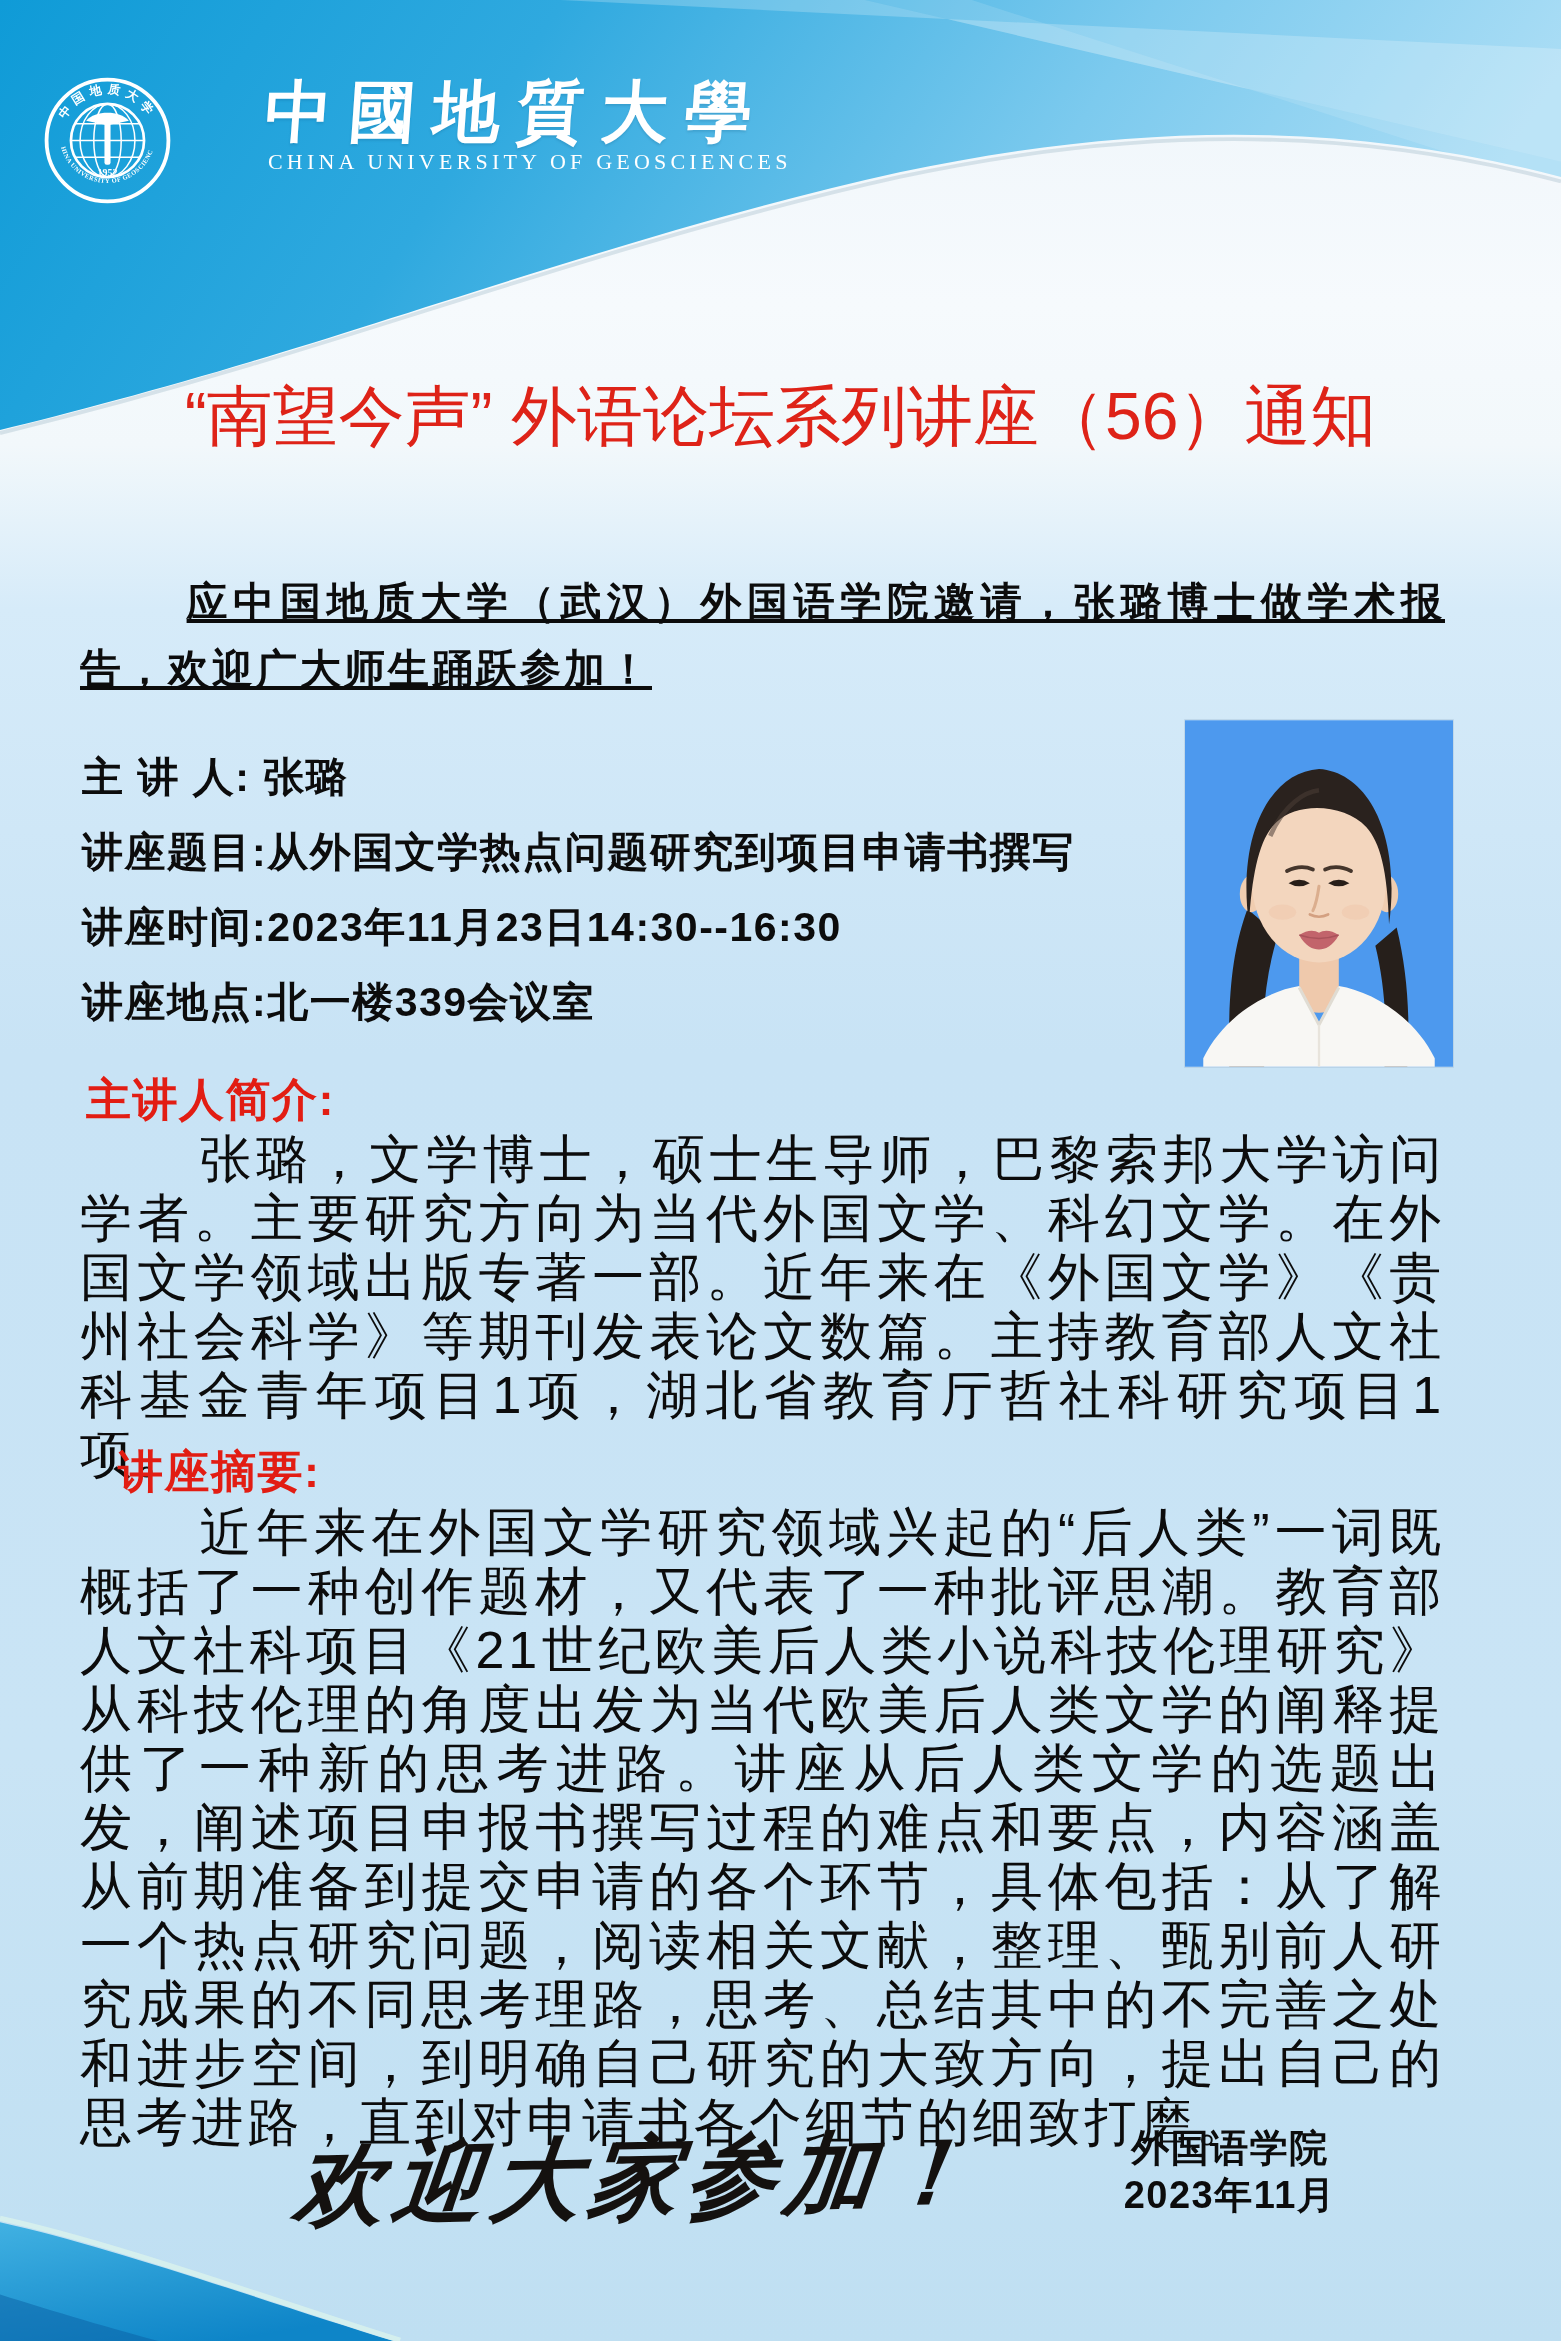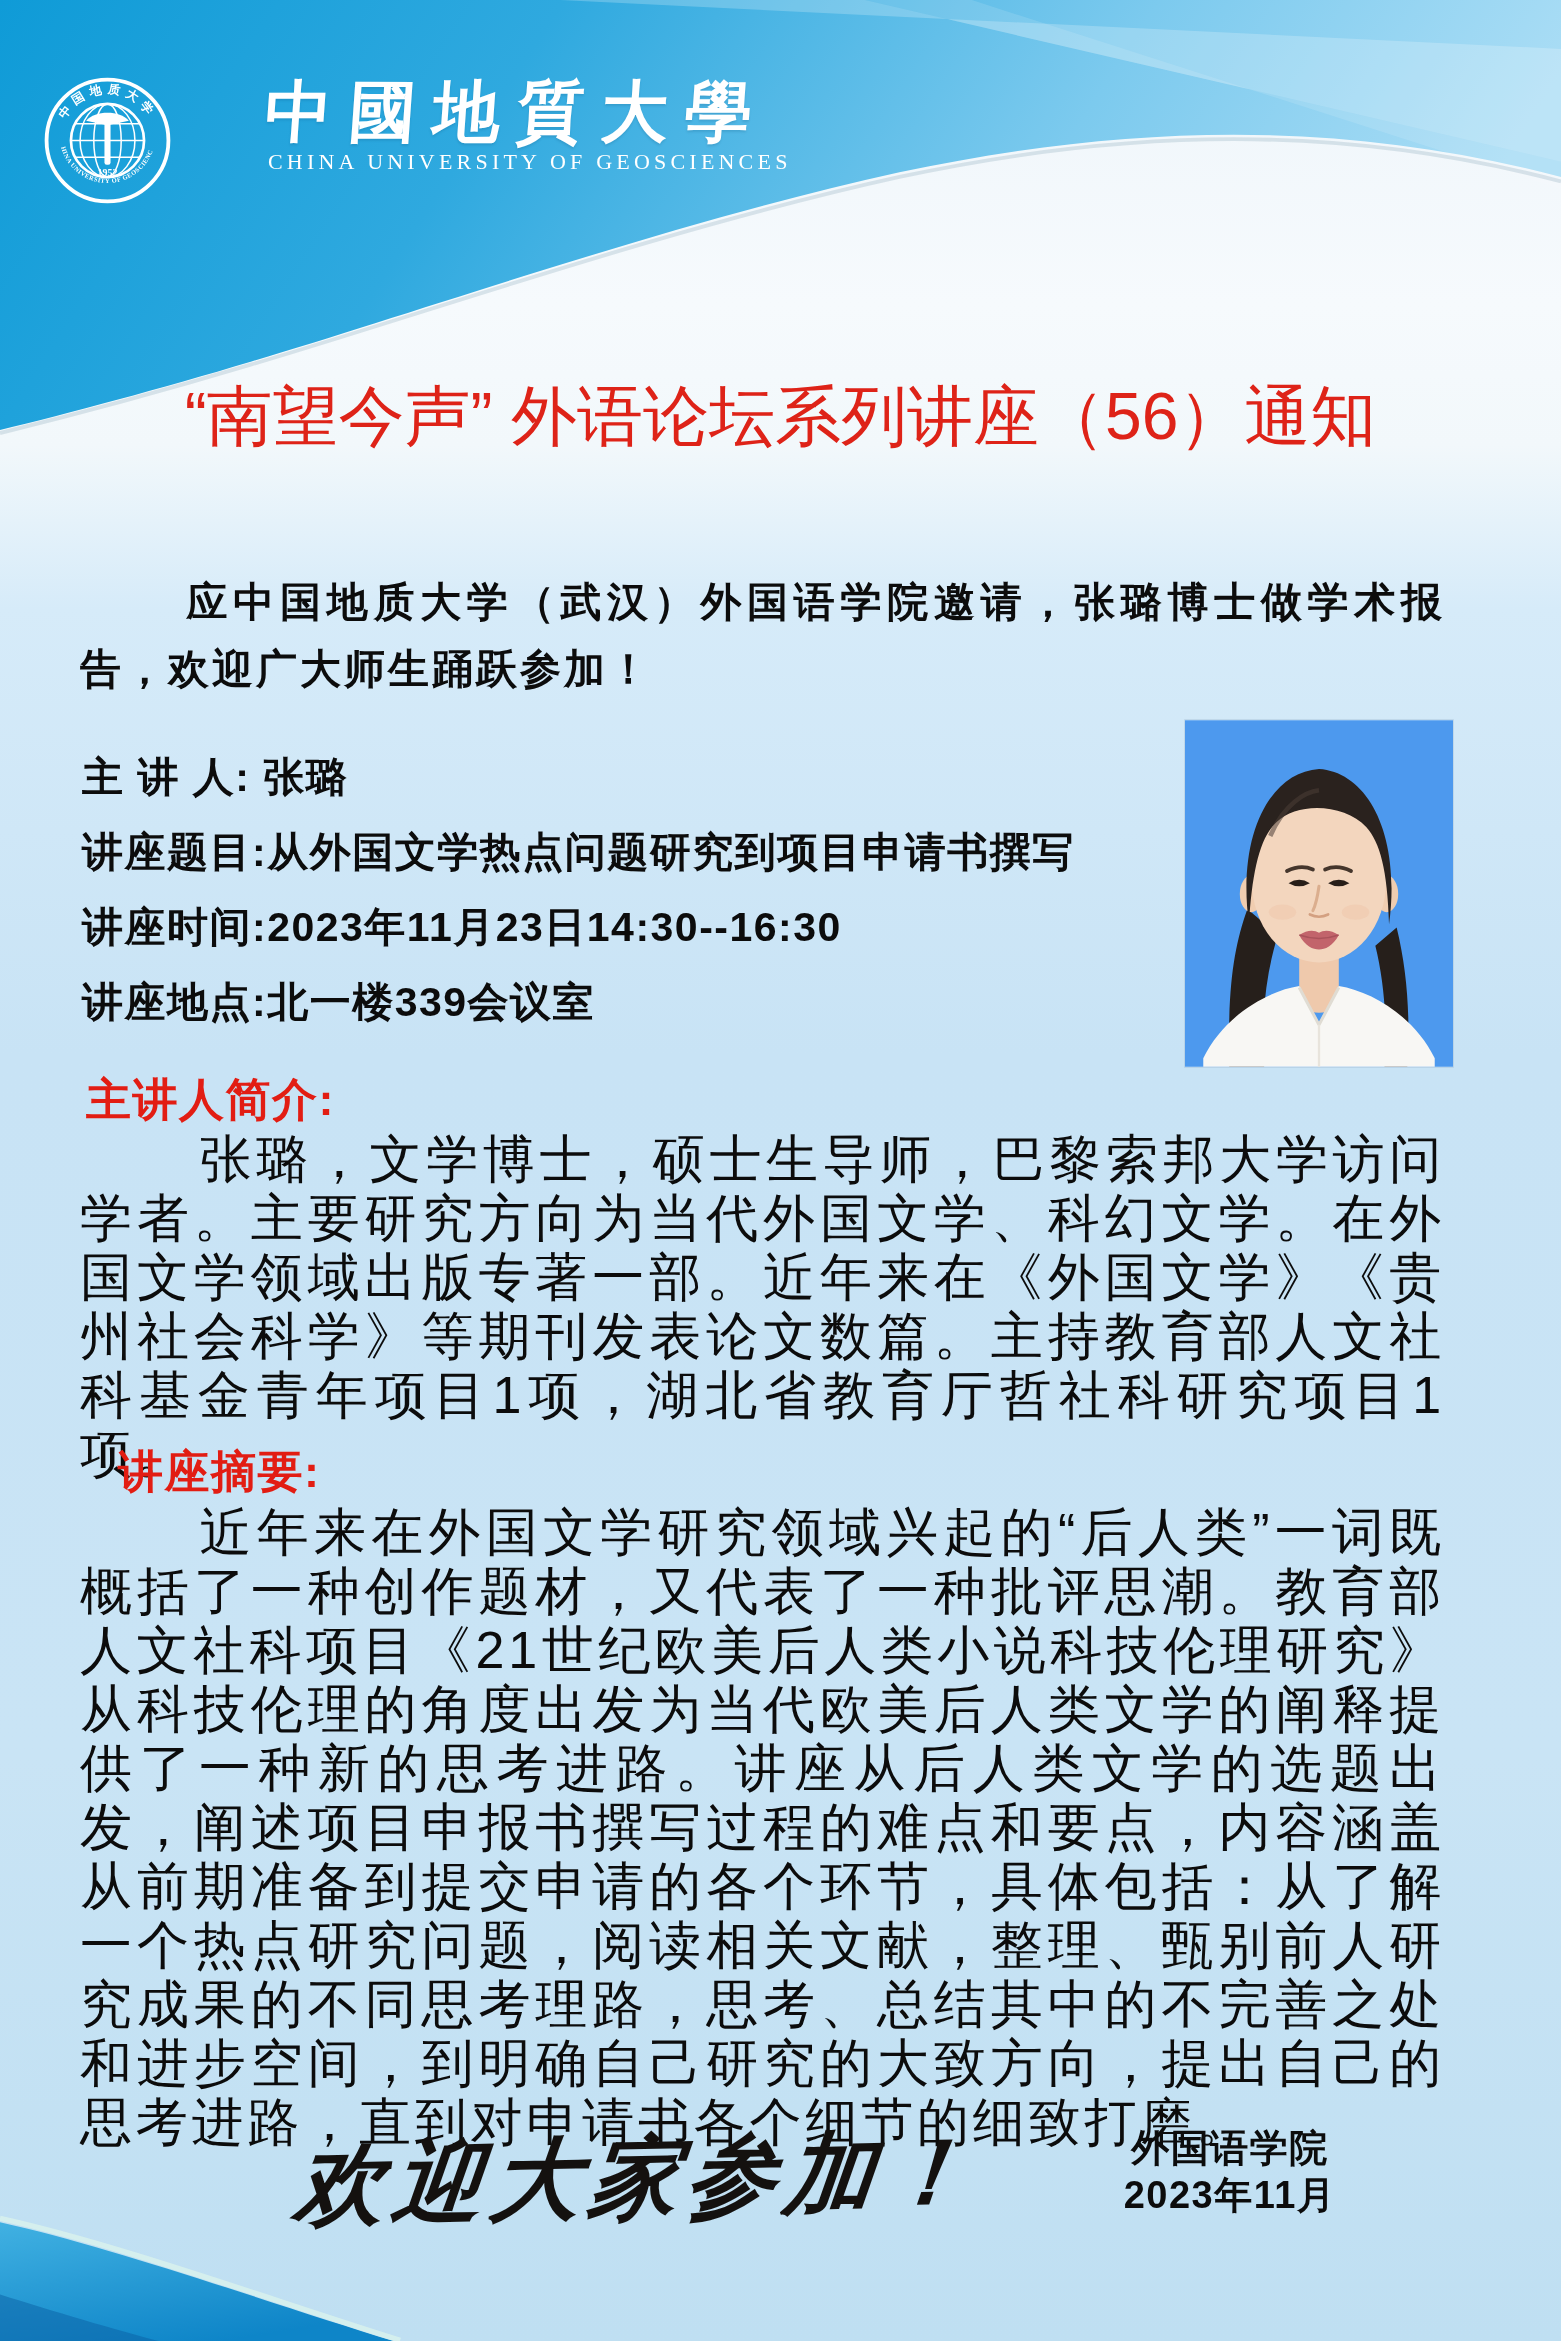--- a/index.html
+++ b/index.html
@@ -26,21 +26,21 @@
   
   .title{
     position:absolute;left:0;top:372px;width:1561px;text-align:center;
     font-size:66px;font-weight:400;color:#DE2318;letter-spacing:0px;
     white-space:nowrap;
   }
   
   .intro{
     position:absolute;left:80px;top:569px;width:1365px;
     font-size:41px;font-weight:800;color:#0c0c0c;line-height:67px;
-    text-indent:2.6em;text-align:justify;letter-spacing:3px;
+    text-indent:2.6em;text-align:justify;letter-spacing:3px;text-decoration:underline;
   }
   .info-list{
     position:absolute;left:82px;top:740px;width:1083px;
     font-size:41px;font-weight:800;color:#0c0c0c;line-height:75px;
     letter-spacing:1.5px;white-space:nowrap;
   }
   .sec-heading{
     position:absolute;left:86px;
     font-size:45px;font-weight:800;color:#E21D13;letter-spacing:1.5px;white-space:nowrap;
   }

